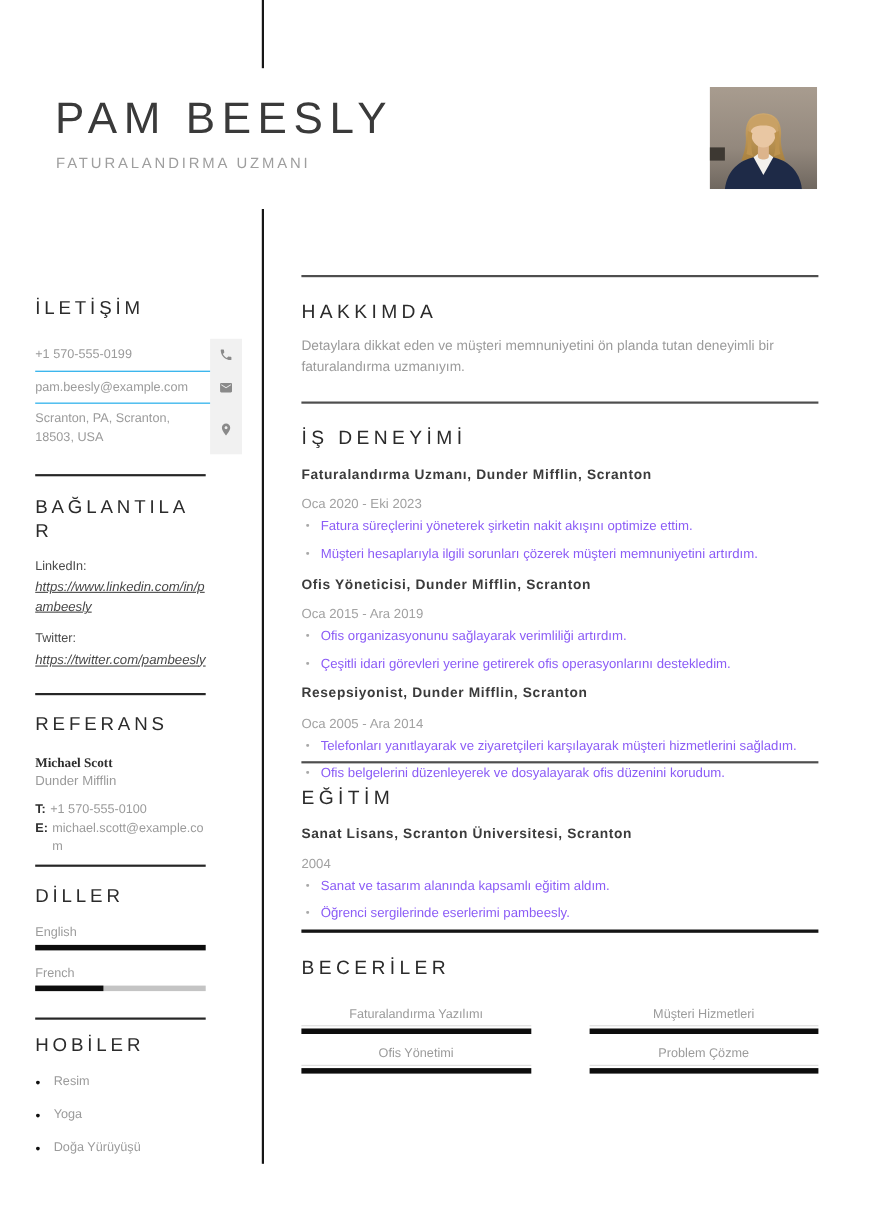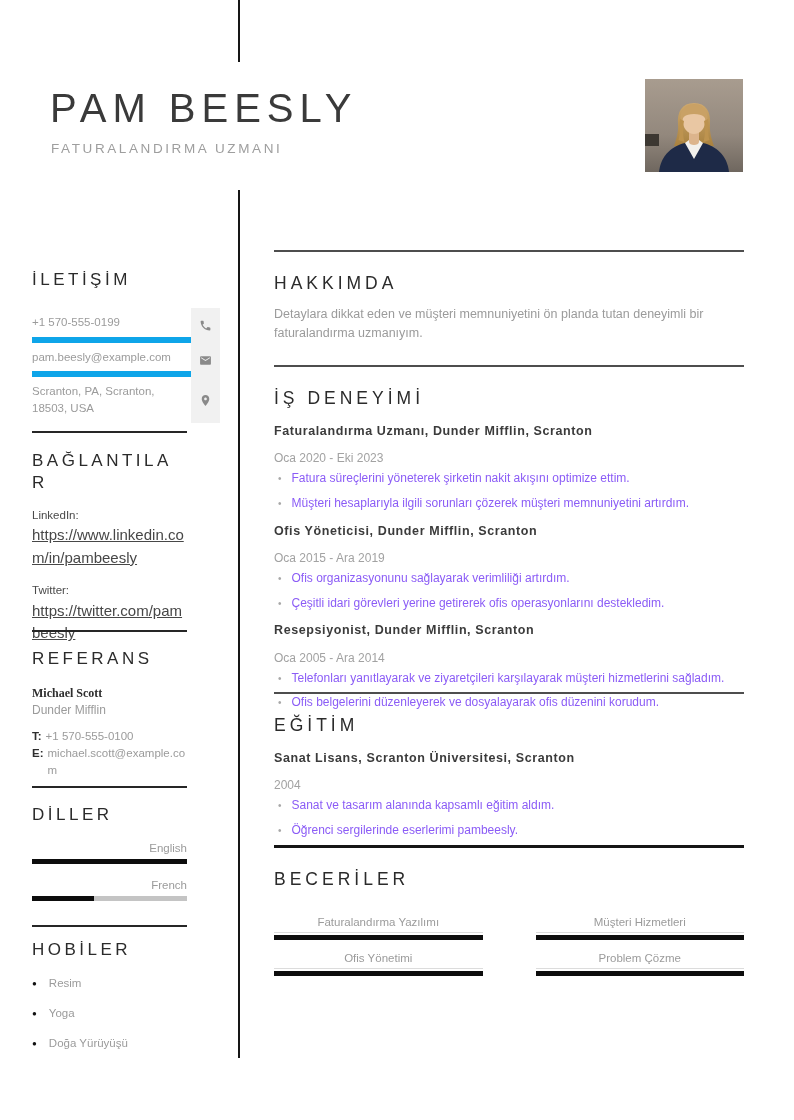--- a/index.html
+++ b/index.html
@@ -44,44 +44,44 @@
 
   
   .contact-list { position: relative; width: 188px; margin-top: 17px; }
   .icon-strip {
     position: absolute; right: 0; top: 0; bottom: 0; width: 29px;
     background: #f1f1f1;
   }
   .contact-row { position: relative; display: flex; align-items: center; min-height: 28px; }
   .contact-text {
     width: 159px; font-size: 11.5px; color: #9b9b9b; line-height: 1.45;
-    padding: 6px 6px 6px 0; border-bottom: 6px solid #0ea5e9;
+    padding: 6px 6px 6px 0; border-bottom: 1px solid #0ea5e9;
     align-self: stretch; display: flex; align-items: center;
   }
   .contact-row:last-child .contact-text { border-bottom: none; }
   .contact-icon { width: 29px; display: flex; justify-content: center; align-items: center; z-index: 1; }
   .contact-icon svg { width: 13px; height: 13px; fill: #8a8a8a; }
 
   
   .link-label { font-size: 11.5px; color: #4a4a4a; margin-top: 13px; line-height: 1.5; }
   .link-url {
-    font-size: 15px; color: #474747; text-decoration: underline;
-    word-break: break-all; line-height: 1.5; display: block;
+    font-size: 12px; color: #474747; text-decoration: underline;
+    word-break: break-all; line-height: 1.5; display: block; font-style: italic;
   }
 
   
   .ref-name { font-size: 12px; font-weight: 700; color: #2e2e2e; margin-top: 15px; line-height: 1.4; font-family: Liberation Serif, serif; }
   .ref-company { font-size: 12px; color: #9b9b9b; line-height: 1.4; }
   .ref-line { display: flex; font-size: 11.5px; line-height: 1.45; margin-top: 1px; }
   .ref-line.first { margin-top: 9px; }
   .ref-key { font-weight: 700; color: #2e2e2e; margin-right: 4px; }
   .ref-val { color: #9b9b9b; word-break: break-all; }
 
   
-  .lang-item { margin-top: 15px; text-align: right; }
+  .lang-item { margin-top: 15px; }
   .lang-item.first { margin-top: 16px; }
   .lang-name { font-size: 11.5px; color: #9b9b9b; }
   .bar-track { height: 5px; background: #c4c4c4; margin-top: 5px; width: 100%; }
   .bar-fill { height: 100%; background: #0d0d0d; }
 
   
   .hobby-list { margin-top: 16px; }
   .hobby-item { display: flex; align-items: center; font-size: 11.5px; color: #9b9b9b; margin-bottom: 18px; }
   .hobby-item::before { content: "●"; color: #111; font-size: 8px; margin-right: 12px; }
 

